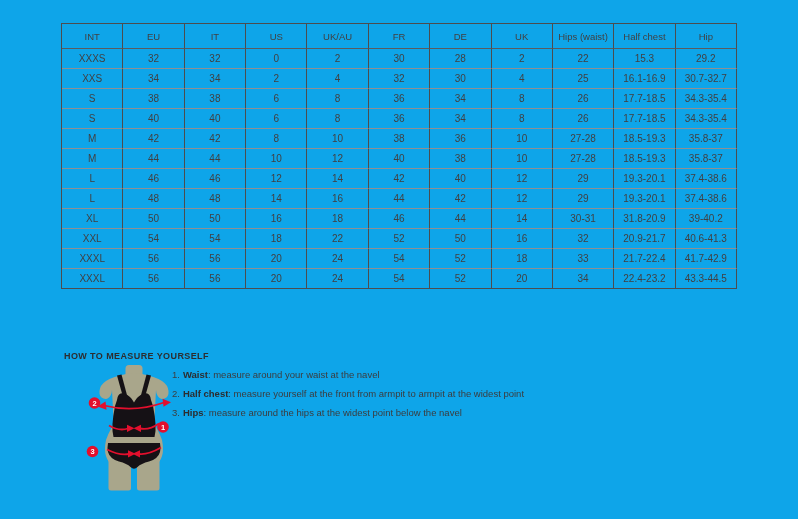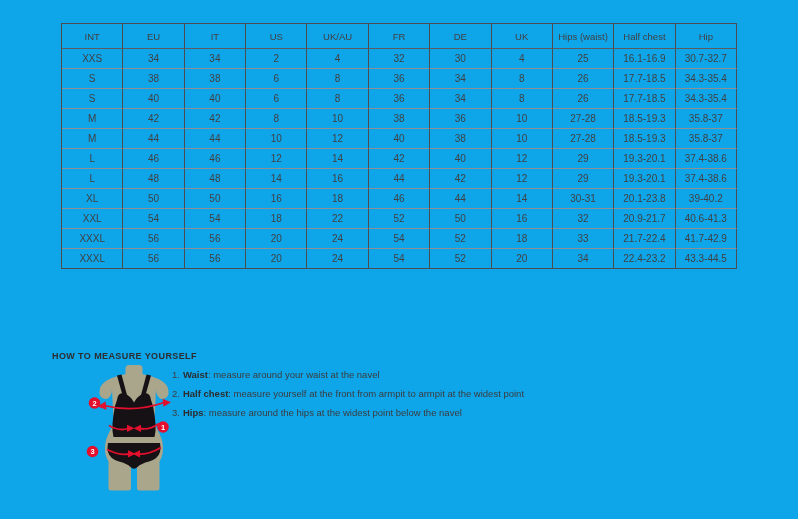--- a/index.html
+++ b/index.html
@@ -45,21 +45,21 @@
     font-weight: normal;
     font-size: 9.5px;
     border-bottom: 1px solid #5a5b5e;
   }
   table.size-table td { height: 20px; }
   table.size-table tr:last-child td { border-bottom: 1px solid #4c4d4f; }
 
   
   .measure-heading {
     position: absolute;
-    left: 52px;
+    left: 64px;
     top: 351px;
     font-size: 9px;
     font-weight: bold;
     letter-spacing: 0.4px;
     color: #2d2d2f;
   }
   .steps {
     position: absolute;
     left: 172px;
     top: 370px;
@@ -102,20 +102,33 @@
             <th>FR</th>
             <th>DE</th>
             <th>UK</th>
             <th>Hips (waist)</th>
             <th>Half chest</th>
             <th>Hip</th>
           </tr>
         </thead>
       <tbody>
           <tr>
+            <td>XXXS</td>
+            <td>32</td>
+            <td>32</td>
+            <td>0</td>
+            <td>2</td>
+            <td>30</td>
+            <td>28</td>
+            <td>2</td>
+            <td>22</td>
+            <td>15.3</td>
+            <td>29.2</td>
+          </tr>
+          <tr>
             <td>XXS</td>
             <td>34</td>
             <td>34</td>
             <td>2</td>
             <td>4</td>
             <td>32</td>
             <td>30</td>
             <td>4</td>
             <td>25</td>
             <td>16.1-16.9</td>
@@ -202,21 +215,21 @@
           <tr>
             <td>XL</td>
             <td>50</td>
             <td>50</td>
             <td>16</td>
             <td>18</td>
             <td>46</td>
             <td>44</td>
             <td>14</td>
             <td>30-31</td>
-            <td>20.1-23.8</td>
+            <td>31.8-20.9</td>
             <td>39-40.2</td>
           </tr>
           <tr>
             <td>XXL</td>
             <td>54</td>
             <td>54</td>
             <td>18</td>
             <td>22</td>
             <td>52</td>
             <td>50</td>

